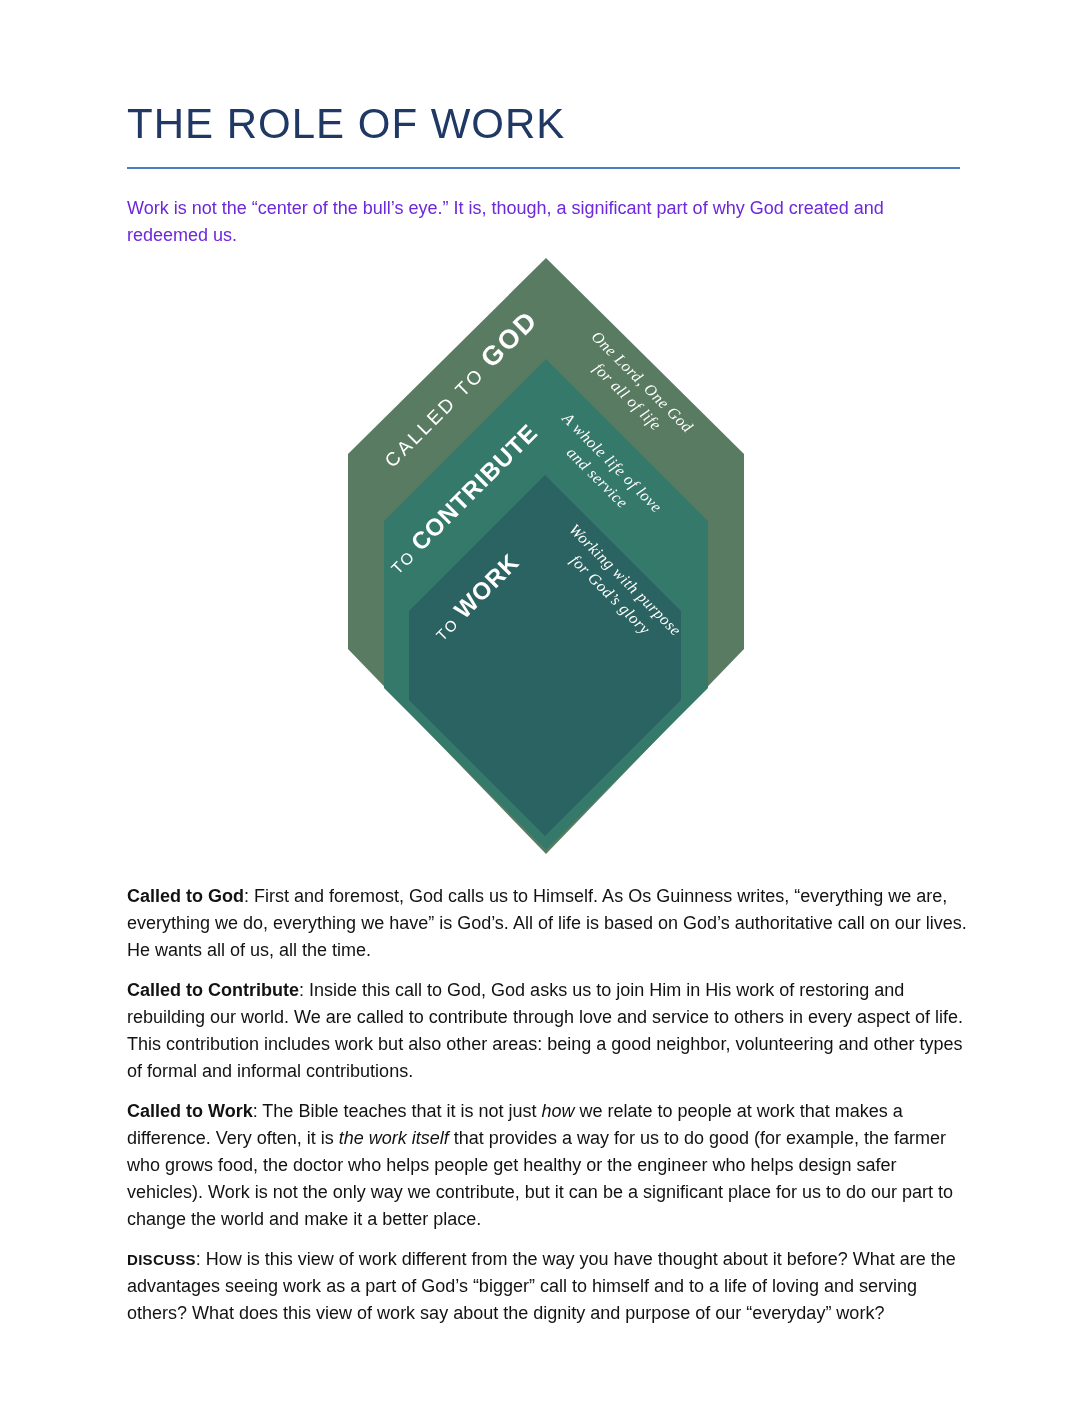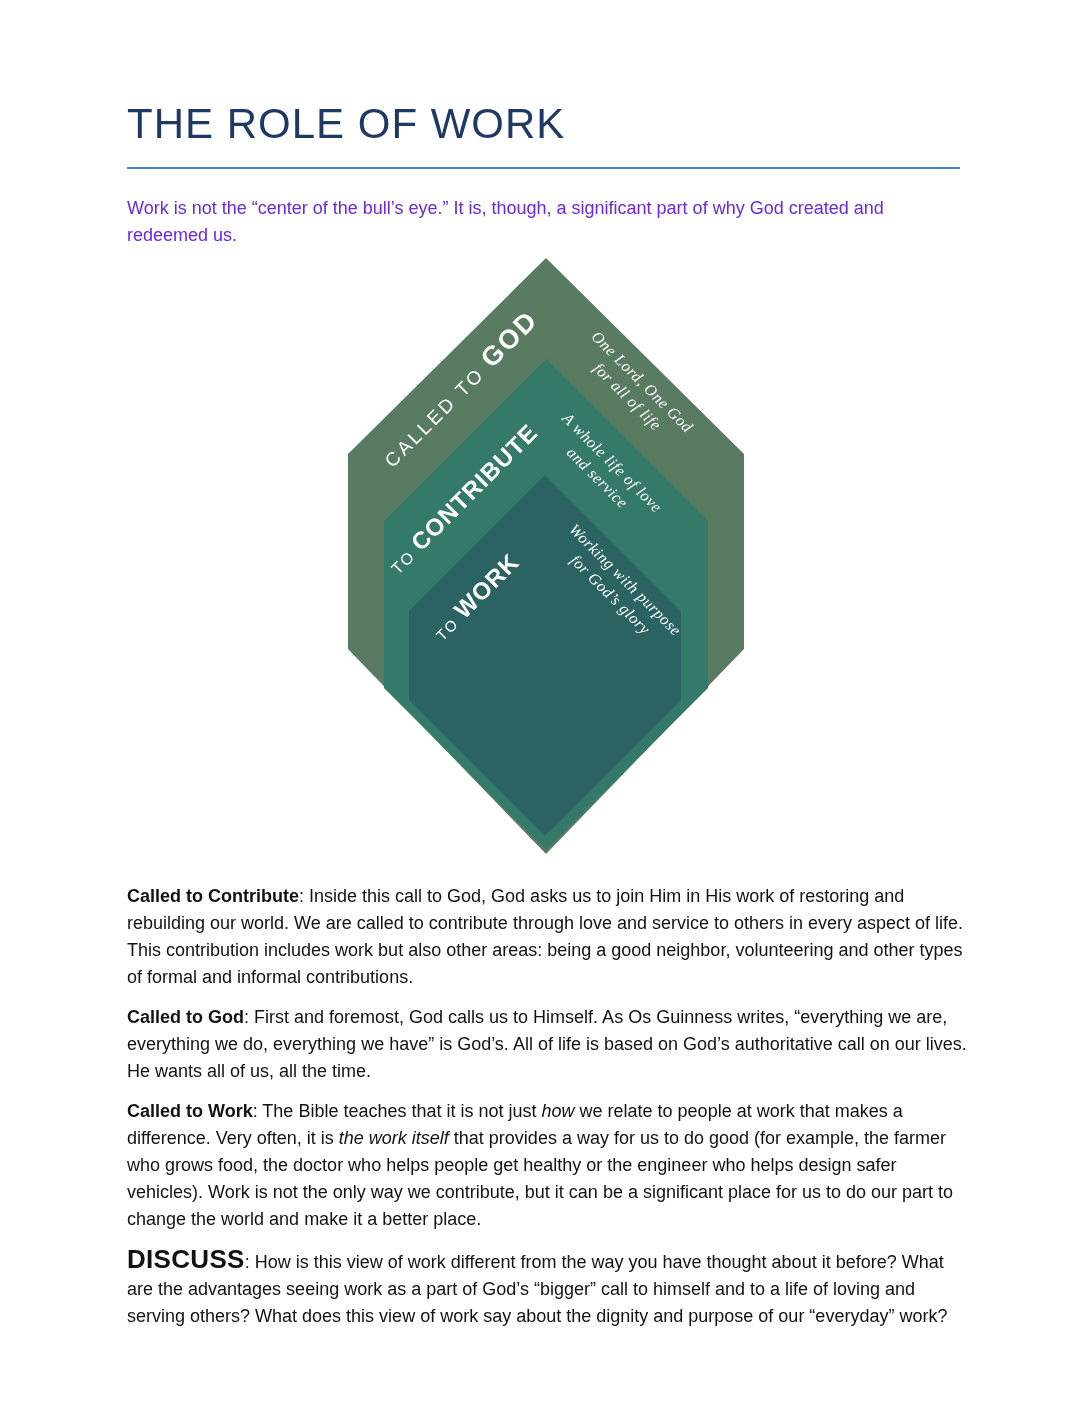--- a/index.html
+++ b/index.html
@@ -48,21 +48,21 @@
     width:842px;
     color:#121212;
   }
   .paras p {
     font-size:18px;
     line-height:27px;
     margin:0 0 13px 0;
   }
   .paras strong { font-weight:700; }
   .paras em { font-style:italic; }
-  .discuss-lead { font-size:26px; letter-spacing:0.3px; }
+  .discuss-lead { font-size:15px; letter-spacing:0.3px; }
 
   
   .diagram {
     position:absolute;
     left:332px; top:256px;
     width:424px; height:600px;
   }
   .shape {
     position:absolute;
     left:0; top:0;
@@ -144,22 +144,22 @@
     <div class="dlabel dlabel-3">
       <span class="pre">TO </span><span class="big">WORK</span>
     </div>
     <div class="dnote dnote-3">
       <span>Working with purpose</span><br>
       <span>for God’s glory</span>
     </div>
   </div>
 
   <div class="paras">
+    <p><strong>Called to God</strong><span>: First and foremost, God calls us to Himself. As Os Guinness writes, “everything we are, everything we do, everything we have” is God’s. All of life is based on God’s authoritative call on our lives. He wants all of us, all the time.</span></p>
+
     <p><strong>Called to Contribute</strong><span>: Inside this call to God, God asks us to join Him in His work of restoring and rebuilding our world.  We are called to contribute through love and service to others in every aspect of life. This contribution includes work but also other areas: being a good neighbor, volunteering and other types of formal and informal contributions.</span></p>
-
-    <p><strong>Called to God</strong><span>: First and foremost, God calls us to Himself. As Os Guinness writes, “everything we are, everything we do, everything we have” is God’s. All of life is based on God’s authoritative call on our lives. He wants all of us, all the time.</span></p>
 
     <p><strong>Called to Work</strong><span>: The Bible teaches that it is not just </span><em>how</em><span> we relate to people at work that makes a difference. Very often, it is </span><em>the work itself</em><span> that provides a way for us to do good (for example, the farmer who grows food, the doctor who helps people get healthy or the engineer who helps design safer vehicles). Work is not the only way we contribute, but it can be a significant place for us to do our part to change the world and make it a better place.</span></p>
 
     <p><strong class="discuss-lead">DISCUSS</strong><span>: How is this view of work different from the way you have thought about it before? What are the advantages seeing work as a part of God’s “bigger” call to himself and to a life of loving and serving others? What does this view of work say about the dignity and purpose of our “everyday” work?</span></p>
   </div>
 
 </div>
 
 </body></html>

